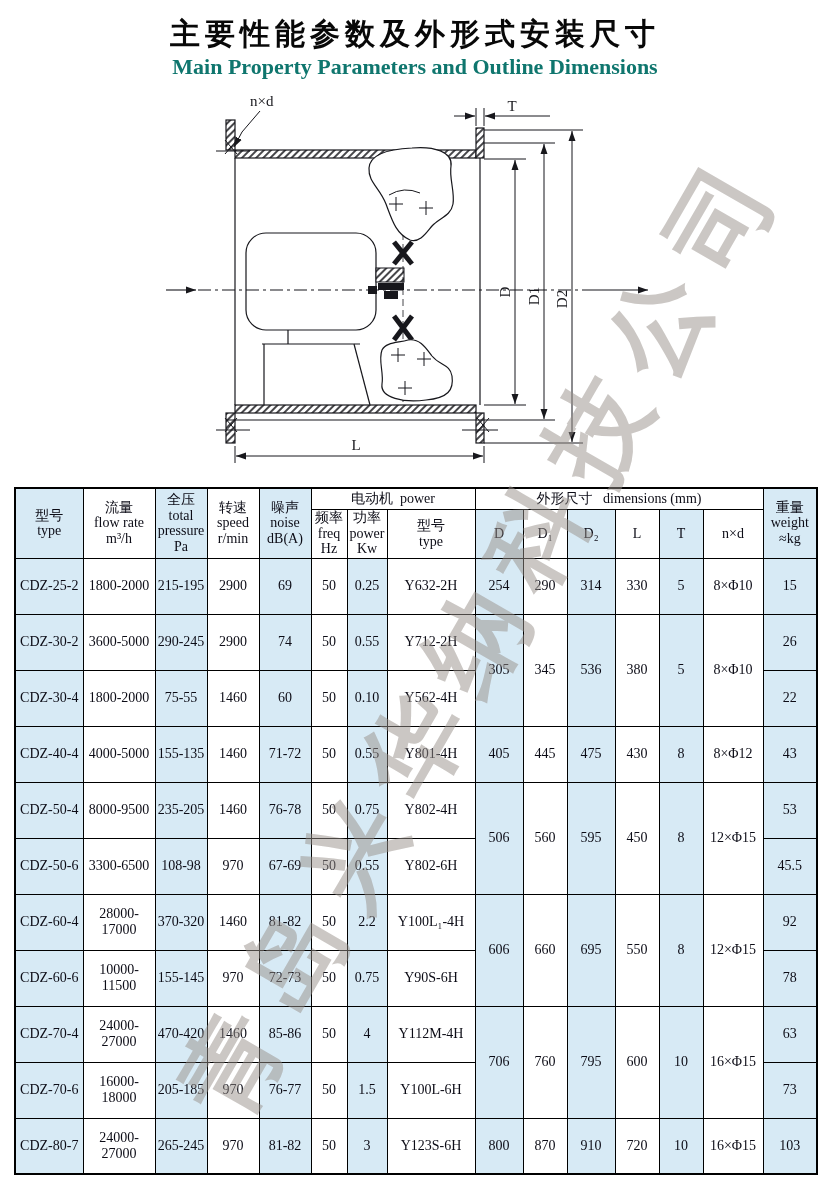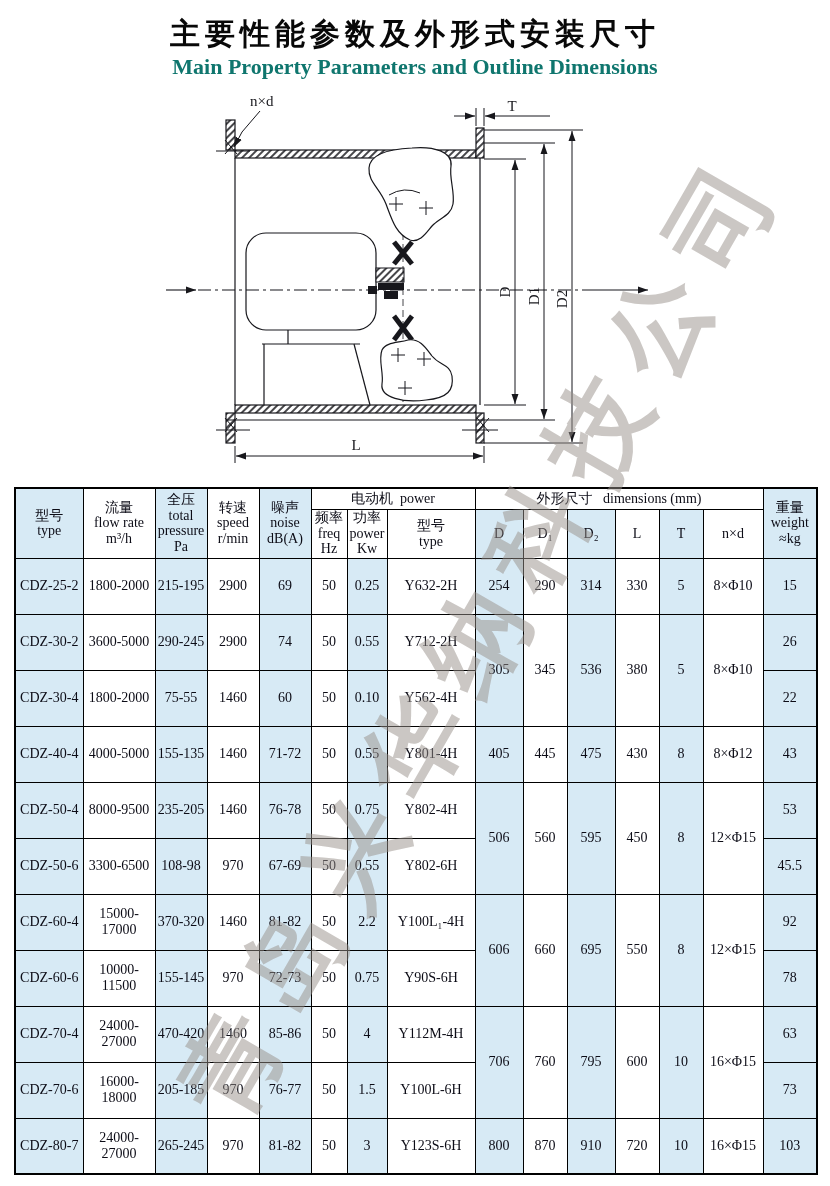--- a/index.html
+++ b/index.html
@@ -346,21 +346,21 @@
         <td class="blue">108-98</td>
         <td>970</td>
         <td class="blue">67-69</td>
         <td>50</td>
         <td class="blue">0.55</td>
         <td>Y802-6H</td>
         <td class="blue">45.5</td>
       </tr>
       <tr>
         <td class="blue">CDZ-60-4</td>
-        <td>15000-17000</td>
+        <td>28000-17000</td>
         <td class="blue">370-320</td>
         <td>1460</td>
         <td class="blue">81-82</td>
         <td>50</td>
         <td class="blue">2.2</td>
         <td>Y100L₁-4H</td>
         <td class="blue" rowspan="2">606</td>
         <td rowspan="2">660</td>
         <td class="blue" rowspan="2">695</td>
         <td rowspan="2">550</td>

